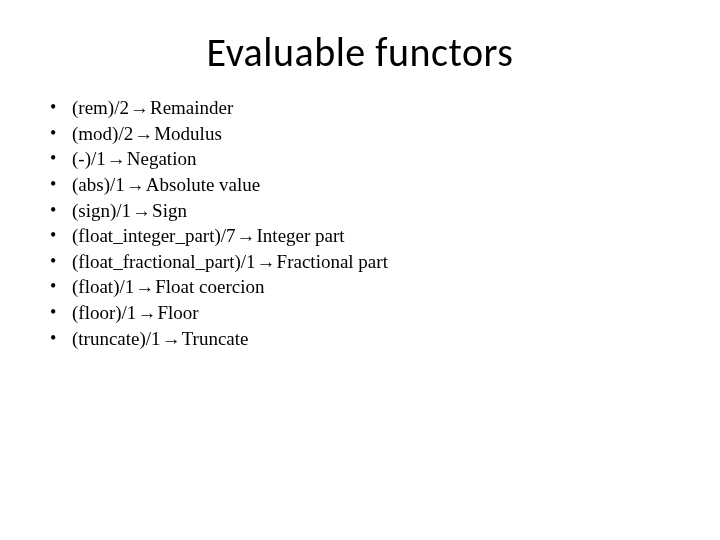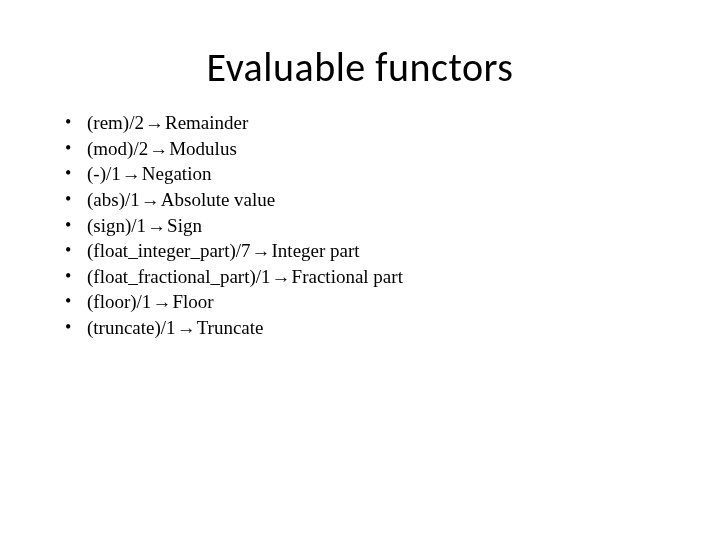--- a/index.html
+++ b/index.html
@@ -9,21 +9,21 @@
     width: 720px;
     height: 540px;
     background: #fff;
     font-family: Calibri, "Segoe UI", Arial, sans-serif;
     color: #000;
   }
   .slide {
     width: 720px;
     height: 540px;
     position: relative;
-    padding: 15px;
+    padding: 0;
   }
   .title {
     text-align: center;
     font-size: 40px;
     font-weight: 400;
     margin: 0;
     padding-top: 28px;
     padding-bottom: 18px;
     letter-spacing: 0.5px;
   }
@@ -64,17 +64,18 @@
   <h1 class="title">Evaluable functors</h1>
   <div class="body">
     <ul class="bullets" id="bullet-list">
         <li><span>(rem)/2</span><span class="arrow">→</span><span>Remainder</span></li>
         <li><span>(mod)/2</span><span class="arrow">→</span><span>Modulus</span></li>
         <li><span>(-)/1</span><span class="arrow">→</span><span>Negation</span></li>
         <li><span>(abs)/1</span><span class="arrow">→</span><span>Absolute value</span></li>
         <li><span>(sign)/1</span><span class="arrow">→</span><span>Sign</span></li>
         <li><span>(float_integer_part)/7</span><span class="arrow">→</span><span>Integer part</span></li>
         <li><span>(float_fractional_part)/1</span><span class="arrow">→</span><span>Fractional part</span></li>
+        <li><span>(float)/1</span><span class="arrow">→</span><span>Float coercion</span></li>
         <li><span>(floor)/1</span><span class="arrow">→</span><span>Floor</span></li>
         <li><span>(truncate)/1</span><span class="arrow">→</span><span>Truncate</span></li>
       </ul>
   </div>
 </div>
 
 </body></html>

